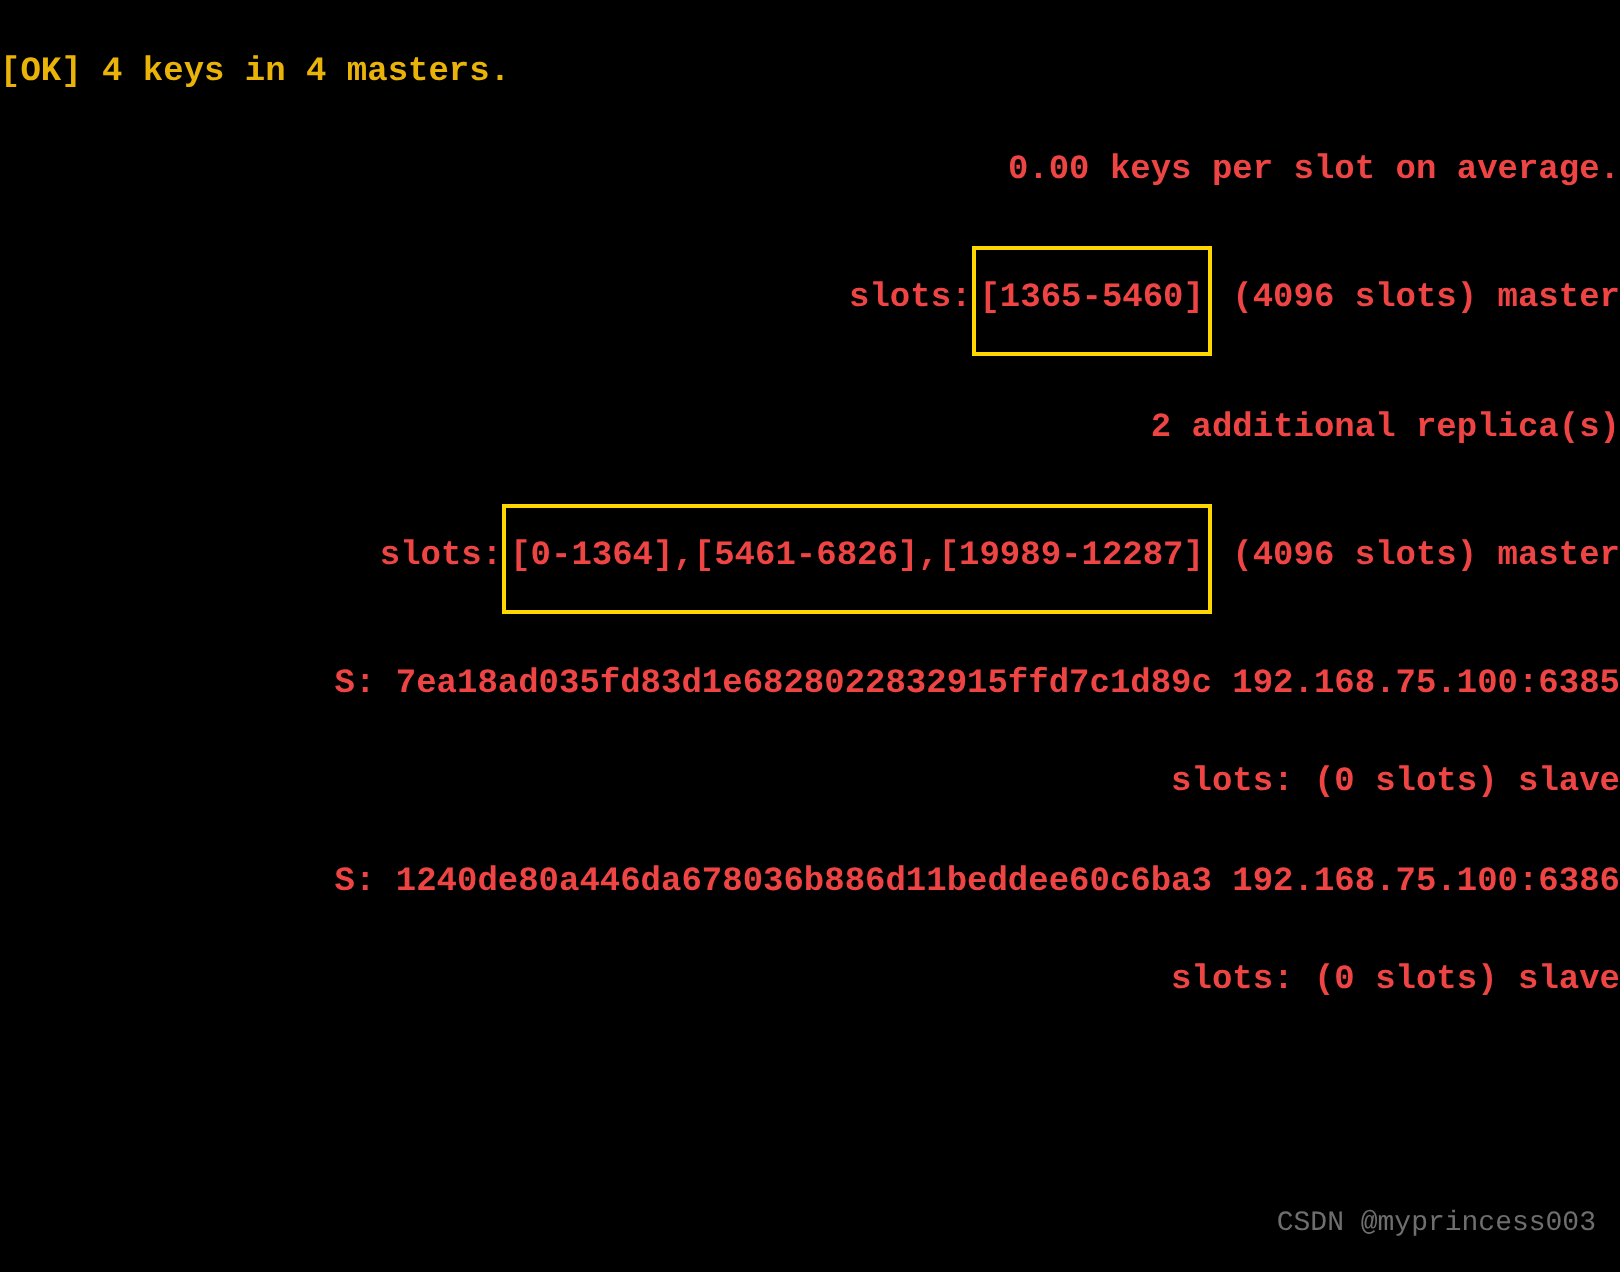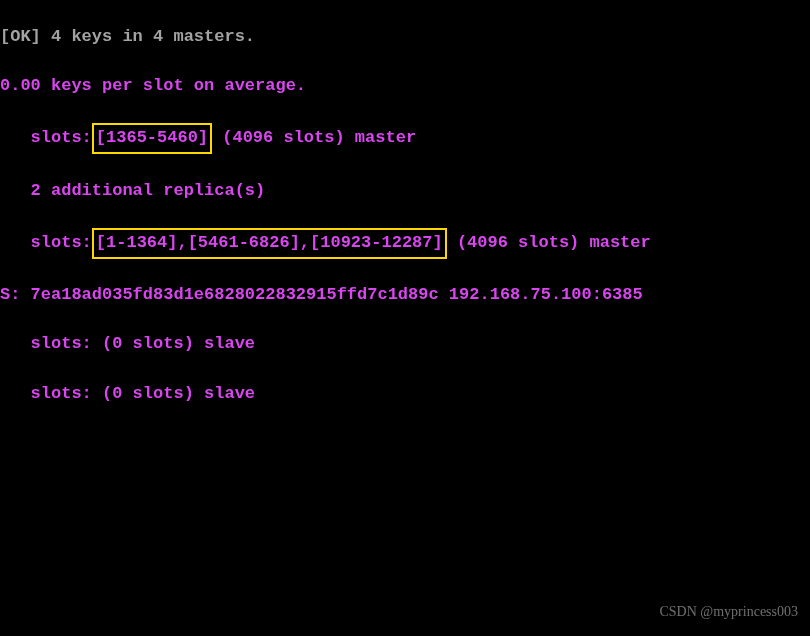--- a/index.html
+++ b/index.html
@@ -16,49 +16,50 @@
     font-weight: bold;
     position: relative;
   }
   .terminal {
     white-space: pre;
     padding: 0;
   }
   .line {
     white-space: pre;
   }
-  .green { color: #a3a3a3; }
-  .white { color: #d946ef; }
+  .green { color: #eab308; }
+  .white { color: #ef4444; text-align: right; }
   .highlight {
     border: 2px solid #ffd700;
-    padding: 4px 2px;
+    padding: 16px 2px;
     display: inline-block;
     line-height: 1.1;
   }
   .watermark {
     position: absolute;
     bottom: 14px;
     right: 12px;
     color: rgba(200,200,200,0.55);
-    font-family: Liberation Serif, serif;
+    font-family: Liberation Mono, monospace;
     font-size: 14px;
     font-weight: normal;
   }
 </style>
 </head>
 <body>
 
 <div class="terminal">
 <div class="line green">[OK] 4 keys in 4 masters.</div>
 <div class="line white">0.00 keys per slot on average.</div>
 <div class="line white"><span>   slots:</span><span class="highlight">[1365-5460]</span><span> (4096 slots) master</span></div>
 <div class="line white">   2 additional replica(s)</div>
-<div class="line white"><span>   slots:</span><span class="highlight">[1-1364],[5461-6826],[10923-12287]</span><span> (4096 slots) master</span></div>
+<div class="line white"><span>   slots:</span><span class="highlight">[0-1364],[5461-6826],[19989-12287]</span><span> (4096 slots) master</span></div>
 <div class="line white">S: 7ea18ad035fd83d1e6828022832915ffd7c1d89c 192.168.75.100:6385</div>
 <div class="line white">   slots: (0 slots) slave</div>
+<div class="line white">S: 1240de80a446da678036b886d11beddee60c6ba3 192.168.75.100:6386</div>
 <div class="line white">   slots: (0 slots) slave</div>
 
 
 
 
 
 
 
 
 

